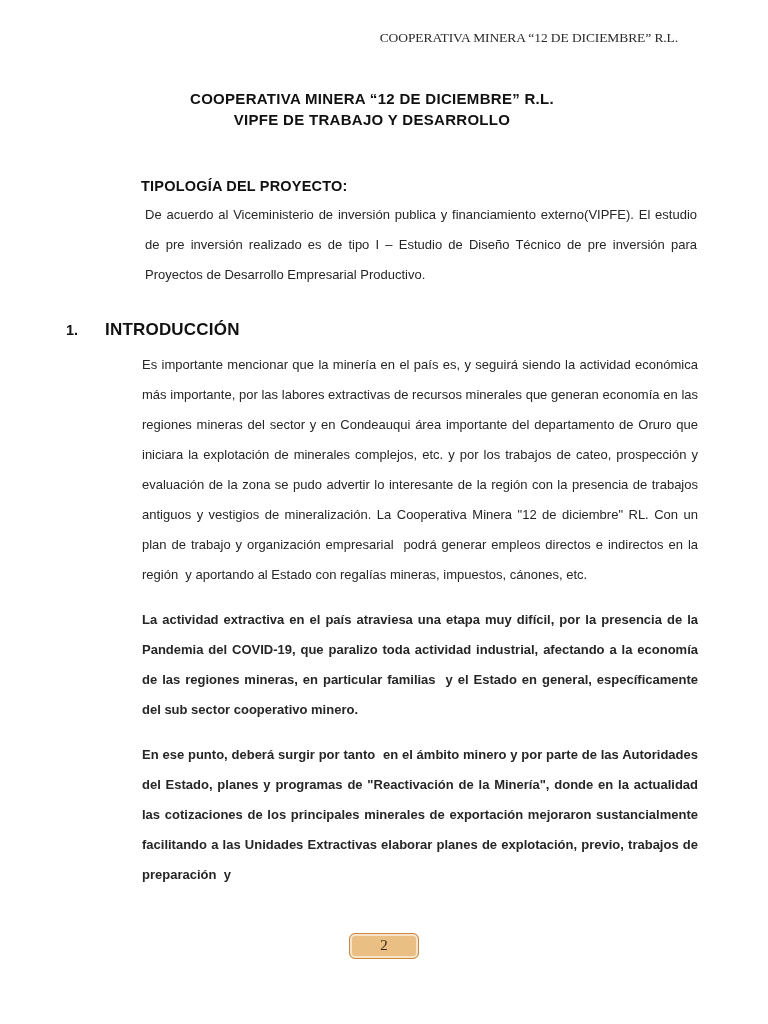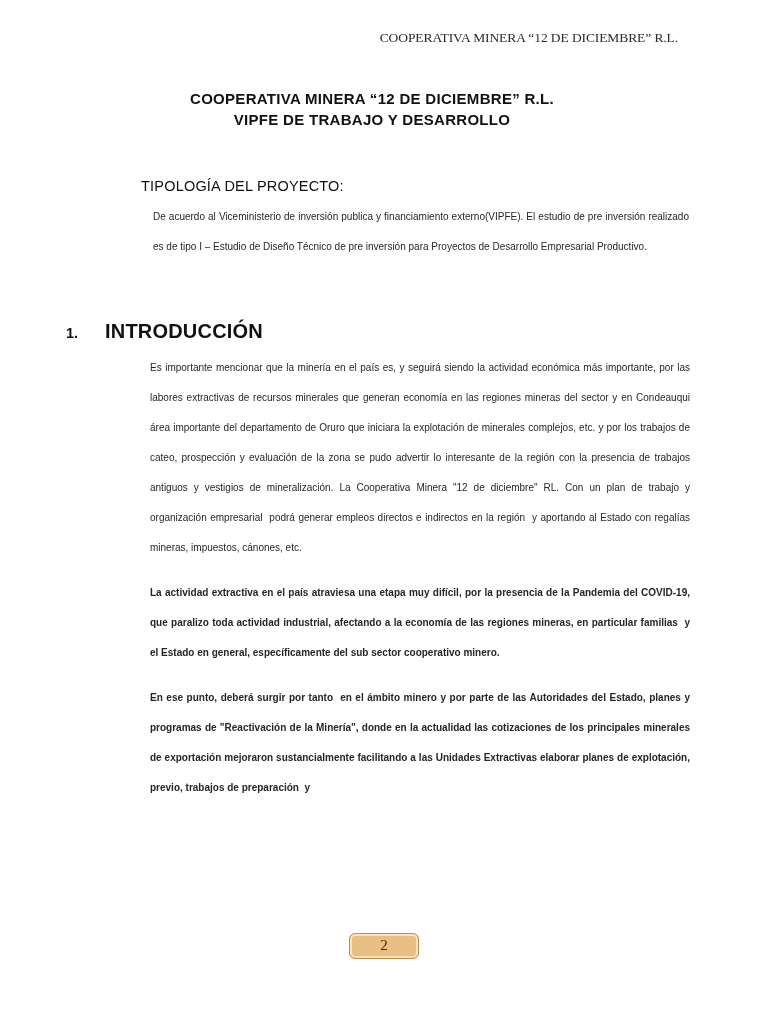--- a/index.html
+++ b/index.html
@@ -56,33 +56,33 @@
   
   .content {
     position: absolute;
     top: 178px;
     left: 141px;
     width: 556px;
   }
 
   .section-heading {
     font-size: 14.5px;
-    font-weight: normal;
+    font-weight: bold;
     letter-spacing: 0.2px;
     color: #111111;
     margin: 0 0 6px 0;
   }
 
   .para {
-    font-size: 10px;
+    font-size: 13px;
     line-height: 30px;
     text-align: justify;
     text-justify: inter-word;
     color: #262626;
-    margin: 8px;
+    margin: 0;
     white-space: pre-wrap;
   }
   .para + .para {
     margin-top: 15px;
     font-weight: bold;
   }
 
   
   .tipologia-body {
     padding-left: 4px;
@@ -101,21 +101,21 @@
     margin: 0 0 10px 0;
   }
   .numbered-heading .num {
     width: 39px;
     flex: 0 0 39px;
     font-size: 14.5px;
     font-weight: bold;
     color: #111111;
   }
   .numbered-heading .label {
-    font-size: 20px;
+    font-size: 17px;
     font-weight: bold;
     letter-spacing: 0.2px;
     color: #111111;
   }
   .numbered-body {
     margin-left: 76px;
     width: 556px;
   }
 
   

